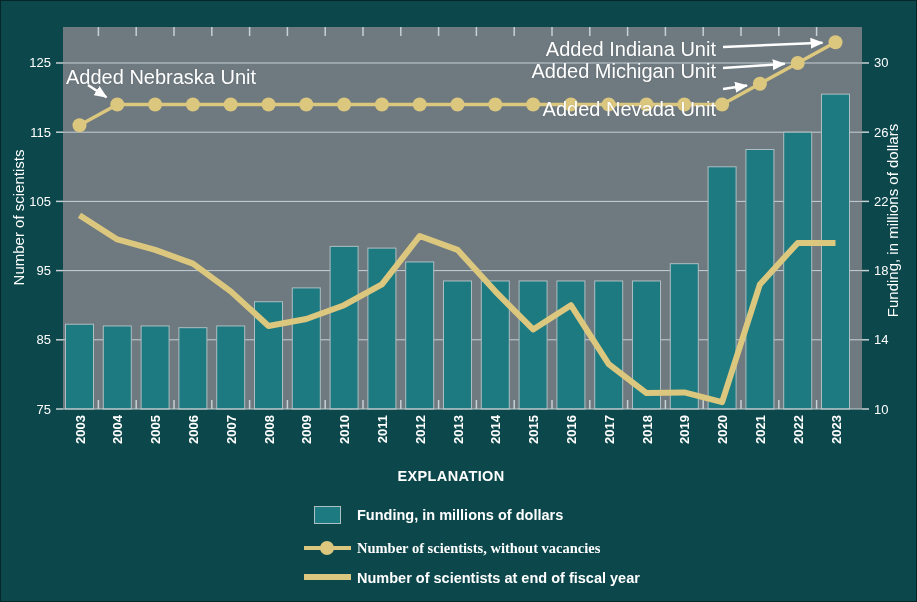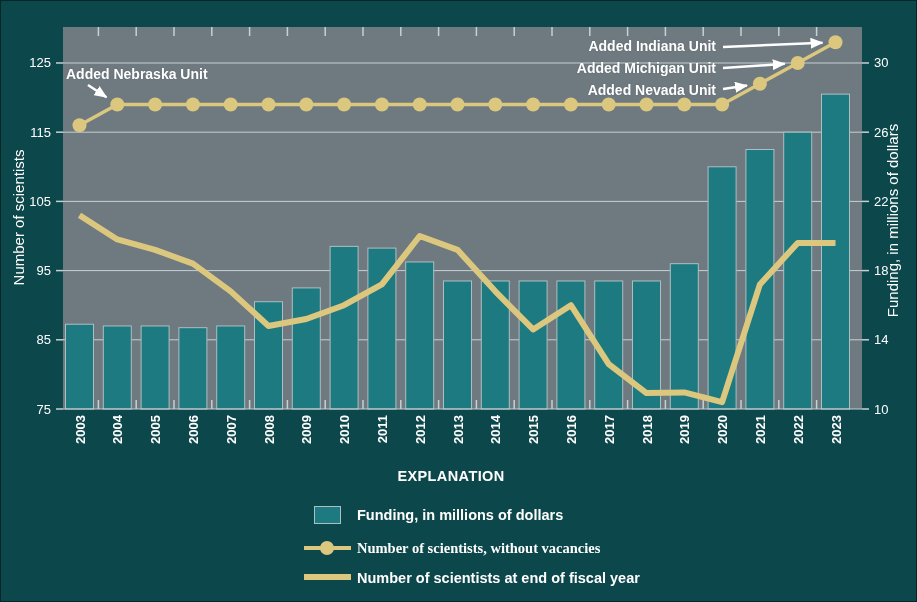--- a/index.html
+++ b/index.html
@@ -14,28 +14,28 @@
   #chart-svg{position:absolute;left:0;top:0;}
   svg text{font-family:"Liberation Sans",sans-serif;}
   .vlabel{
     position:absolute;width:260px;text-align:center;
     font-size:15px;font-weight:normal;transform:rotate(-90deg);
     white-space:nowrap;
   }
   #left-axis-title{left:-112px;top:209px;}
   #right-axis-title{left:762px;top:212px;}
   .ann{
-    position:absolute;font-size:14px;font-weight:bold;white-space:nowrap;
+    position:absolute;font-size:20px;font-weight:normal;white-space:nowrap;
     text-shadow:0 0 2px rgba(0,0,0,.15);
   }
   #ann-nebraska{left:66px;top:66px;text-align:center;}
   .ann.right{right:201px;text-align:right;}
   #ann-indiana{top:38px;}
   #ann-michigan{top:60px;margin-left:10px;}
-  #ann-nevada{top:82px;}
+  #ann-nevada{top:98px;}
   #legend{position:absolute;left:0;top:0;width:917px;height:602px;pointer-events:none;padding-left:26px;}
   #legend-title{
     position:absolute;left:286px;top:468px;width:330px;text-align:center;
     font-size:14.5px;font-weight:bold;letter-spacing:.4px;
   }
   .lg-label{
     position:absolute;left:357px;font-size:14.5px;font-weight:bold;
     line-height:18px;white-space:nowrap;
   }
   #lg-label-0{top:506px;}

